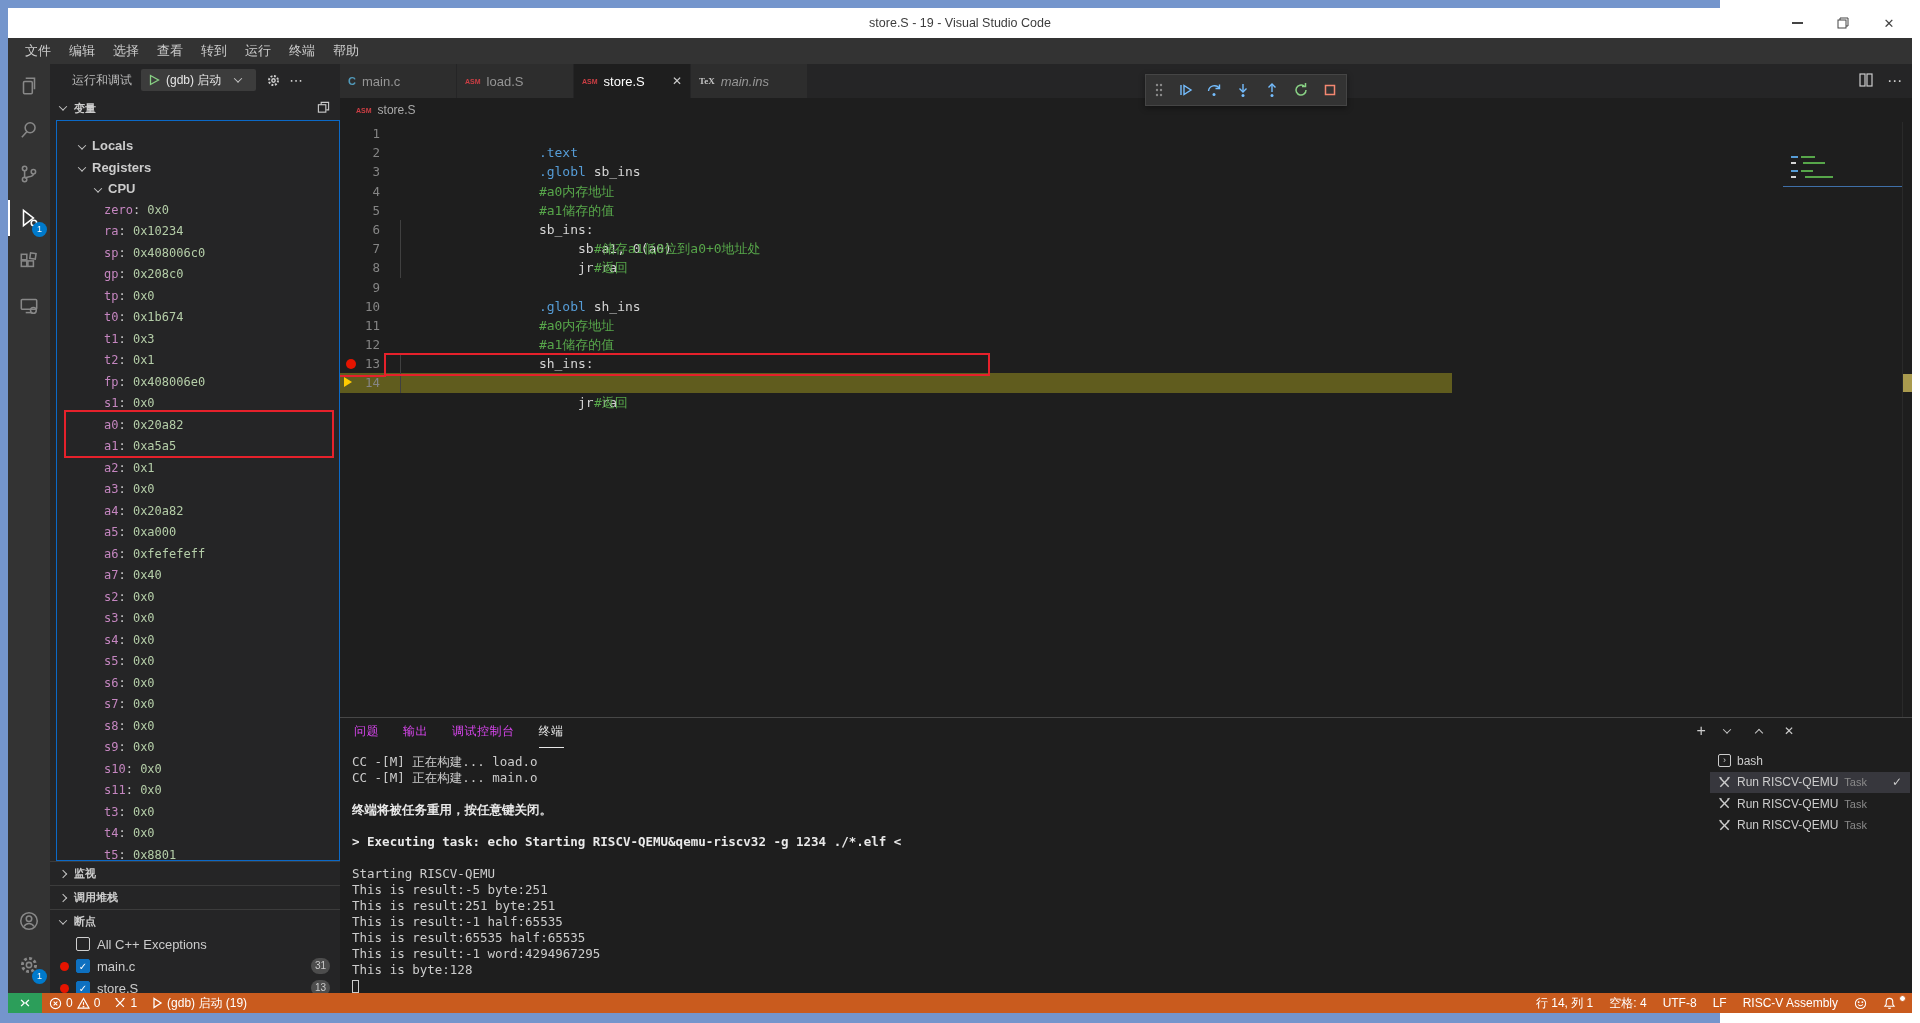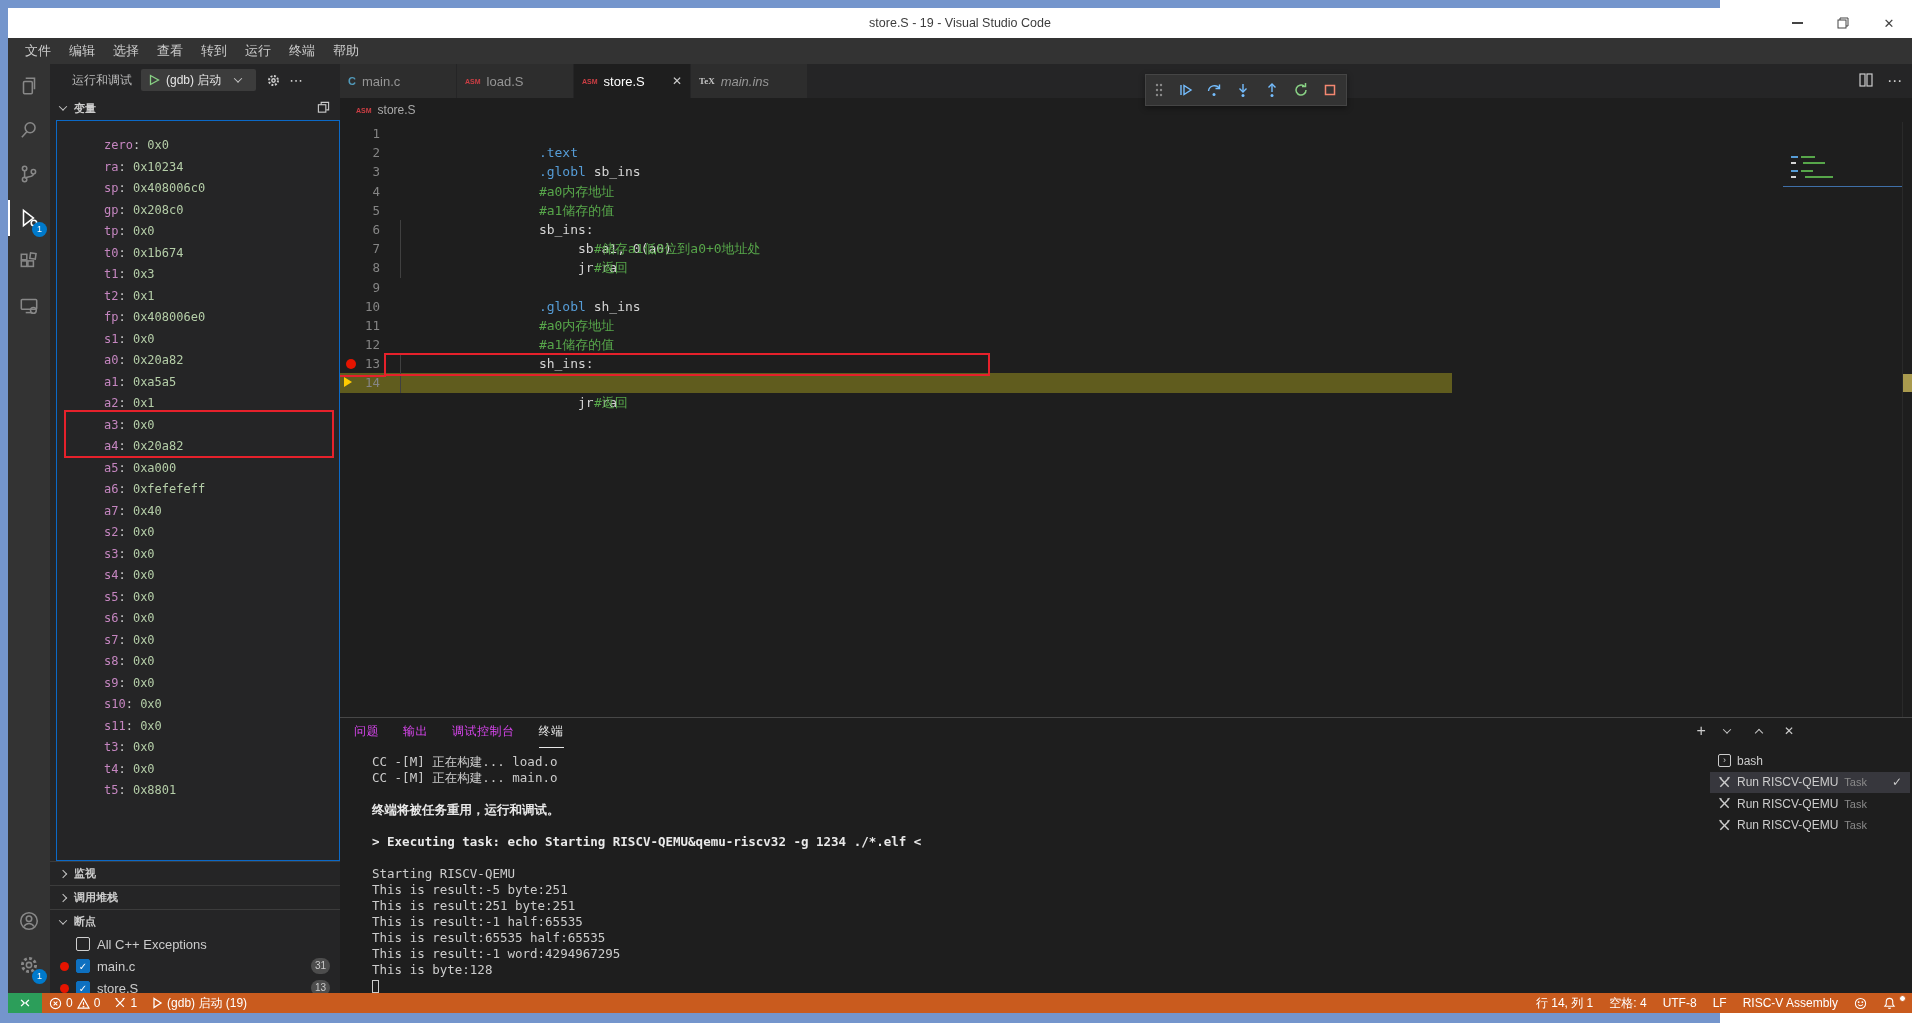--- a/index.html
+++ b/index.html
@@ -132,21 +132,21 @@
 
   
   .panel { height:276px; flex:none; background:#1e1e1e; border-top:1px solid #474747; position:relative; }
   .panel-header { height:30px; display:flex; align-items:flex-end; padding-left:14px; position:relative; }
   .panel-tab { font-size:12px; color:#d946ef; margin-right:24px; padding-bottom:7px; border-bottom:1px solid transparent; letter-spacing:.5px; }
   .panel-tab.active { color:#e7e7e7; border-bottom-color:#e7e7e7; }
   .panel-actions { position:absolute; right:118px; top:4px; display:flex; gap:14px; align-items:center; color:#cccccc; }
   .pa-btn { font-size:14px; display:flex; align-items:center; }
   .term-content { position:absolute; left:12px; top:36px; right:210px; bottom:0; overflow:hidden; }
   .tl { min-height:16px; line-height:16px; font-family:"DejaVu Sans Mono","Liberation Mono",monospace;
-        font-size:12.5px; color:#cccccc; white-space:pre;margin-left:20px; }
+        font-size:12.5px; color:#cccccc; white-space:pre; }
   .tl.b { font-weight:bold; color:#e9e9e9; }
   .cursor { display:none; width:7px; height:13px; border:1px solid #cccccc; vertical-align:middle; }
   .cursor.show { display:inline-block; }
   .term-list { position:absolute; right:2px; top:32px; width:200px; bottom:6px; }
   .term-row { height:21.5px; display:flex; align-items:center; padding-left:8px; color:#cccccc; font-size:12px; position:relative; }
   .term-row.sel { background:#37373d; }
   .t-ic { display:none; margin-right:6px; align-items:center; justify-content:center; }
   .t-ic.show { display:flex; }
   .shell-box { width:13px; height:13px; border:1px solid #cccccc; border-radius:2px; font-size:9px; line-height:11px; text-align:center; color:#cccccc; }
   .t-meta { color:#8a8a8a; margin-left:6px; font-size:11px; }
@@ -286,20 +286,34 @@
             <svg width="13" height="13" viewBox="0 0 14 14" fill="none" stroke="#cccccc" stroke-width="1.2">
                 <rect x="1.5" y="4" width="8" height="8"></rect>
                 <path d="M4.5 4V1.5h8v8H10"></path>
               </svg>
           </span>
         </div>
 
         <div class="var-tree">
           <div>
 
+              <div class="tree-row tree-head">
+                <span class="chev down"></span><span>Locals</span>
+              </div>
+
+              <div class="tree-row tree-head">
+                <span class="chev down"></span><span>Registers</span>
+              </div>
+
+              <div class="tree-row tree-head lvl2">
+                <span class="chev down"></span><span>CPU</span>
+              </div>
+            </div>
+          <div>
+
               <div class="tree-row reg-row">
                 <span class="reg-name">zero</span><span class="reg-sep">: </span><span class="reg-val">0x0</span>
               </div>
 
               <div class="tree-row reg-row">
                 <span class="reg-name">ra</span><span class="reg-sep">: </span><span class="reg-val">0x10234</span>
               </div>
 
               <div class="tree-row reg-row">
                 <span class="reg-name">sp</span><span class="reg-sep">: </span><span class="reg-val">0x408006c0</span>
@@ -728,21 +742,21 @@
             </div>
           </div>
           <div class="term-content">
 
               <div class="tl"><span>CC -[M] 正在构建... load.o</span></div>
 
               <div class="tl"><span>CC -[M] 正在构建... main.o</span></div>
 
               <div class="tl"><span></span></div>
 
-              <div class="tl b"><span>终端将被任务重用，运行和调试。</span></div>
+              <div class="tl b"><span>终端将被任务重用，按任意键关闭。</span></div>
 
               <div class="tl"><span></span></div>
 
               <div class="tl b"><span>&gt; Executing task: echo Starting RISCV-QEMU&amp;qemu-riscv32 -g 1234 ./*.elf &lt;</span></div>
 
               <div class="tl"><span></span></div>
 
               <div class="tl"><span>Starting RISCV-QEMU</span></div>
 
               <div class="tl"><span>This is result:-5 byte:251</span></div>

